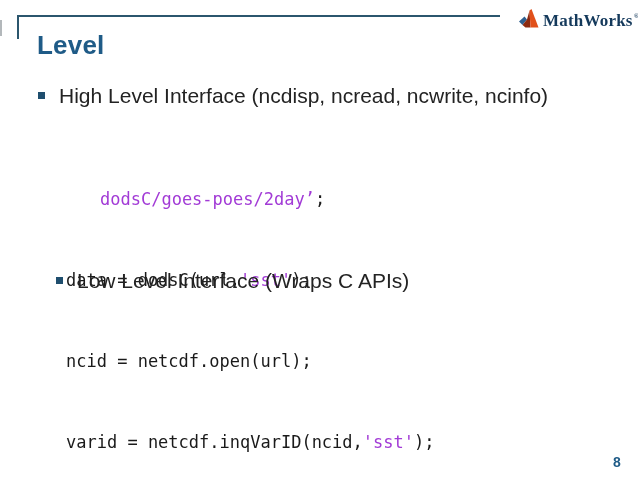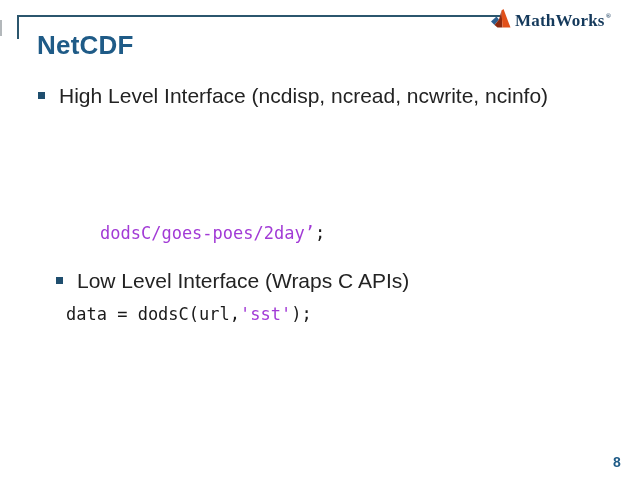--- a/index.html
+++ b/index.html
@@ -5,21 +5,21 @@
   html,body{margin:0;padding:0;}
   body{
     width:638px;height:479px;background:#ffffff;position:relative;overflow:hidden;
     font-family:"Liberation Sans",sans-serif;
   }
   
   .rule-h{position:absolute;left:17px;top:15px;width:483px;height:2px;background:#2b566d;}
   .rule-v{position:absolute;left:17px;top:15px;width:2px;height:24px;background:#2b566d;}
   .edge-line{position:absolute;left:0;top:20px;width:2px;height:16px;background:#b3b8bb;}
   
-  .logo{position:absolute;left:491px;top:6px;display:flex;align-items:center;}
+  .logo{position:absolute;left:519px;top:6px;display:flex;align-items:center;}
   .logo svg{display:block;margin-right:3px;}
   .logo-text{
     font-family:"Liberation Serif",serif;font-size:17px;font-weight:600;
     color:#14395b;letter-spacing:.2px;line-height:20px;white-space:nowrap;
   }
   .logo-reg{font-size:7px;color:#14395b;vertical-align:8px;margin-left:1px;}
   
   .title{
     position:absolute;left:37px;top:30px;font-size:26px;font-weight:bold;
     color:#1f5b87;letter-spacing:.2px;
@@ -32,21 +32,21 @@
   .bullet-label{font-size:21px;color:#232323;line-height:26px;white-space:nowrap;}
   
   .code{
     position:absolute;left:66px;
     font-family:"DejaVu Sans Mono","Liberation Mono",monospace;
     font-size:17px;line-height:27px;color:#1a1a1a;white-space:pre;
   }
   .code.block1{top:132px;}
   .code.block2{top:294px;}
   .code-line{height:27px;}
-  .code-line.indent{padding-left:34px;margin-top:34px;}
+  .code-line.indent{padding-left:34px;}
   .str{color:#a23bd6;}
   
   .page-num{
     position:absolute;left:613px;top:454px;font-size:14px;font-weight:bold;color:#1f5b87;
   }
 </style>
 </head>
 <body>
 
 <div class="edge-line"></div>
@@ -55,35 +55,37 @@
 
 <div class="logo">
   <svg width="21" height="20" viewBox="0 0 21 20">
     <path d="M0 12.5 L5.5 7.5 L8 10.5 L3.5 16 Z" fill="#2e5f8f"></path>
     <path d="M3.5 16 L8 10.5 L10.5 1.5 L11.5 18.5 L6.5 18.5 Z" fill="#8c2a10"></path>
     <path d="M10.5 1.5 L12.5 0 L19.5 18.5 L11.5 18.5 Z" fill="#e1501a"></path>
   </svg>
   <span class="logo-text"><span>MathWorks</span><span class="logo-reg">®</span></span>
 </div>
 
-<div class="title">NetCDF</div>
+<div class="title">Level</div>
 
 <div class="bullet-row first">
   <span class="bullet-sq"></span>
   <span class="bullet-label">High Level Interface (ncdisp, ncread, ncwrite, ncinfo)</span>
 </div>
 
 <div class="code block1">
   <div class="code-line indent"><span class="str">dodsC/goes-poes/2day’</span><span>;</span></div>
   <div class="code-line"><span>data = dodsC(url,</span><span class="str">'sst'</span><span>);</span></div>
 </div>
 
 <div class="bullet-row second">
   <span class="bullet-sq"></span>
   <span class="bullet-label">Low Level Interface (Wraps C APIs)</span>
 </div>
 
 <div class="code block2">
+  <div class="code-line"><span>ncid = netcdf.open(url);</span></div>
+  <div class="code-line"><span>varid = netcdf.inqVarID(ncid,</span><span class="str">'sst'</span><span>);</span></div>
   
   
 </div>
 
 <div class="page-num">8</div>
 
 </body></html>

